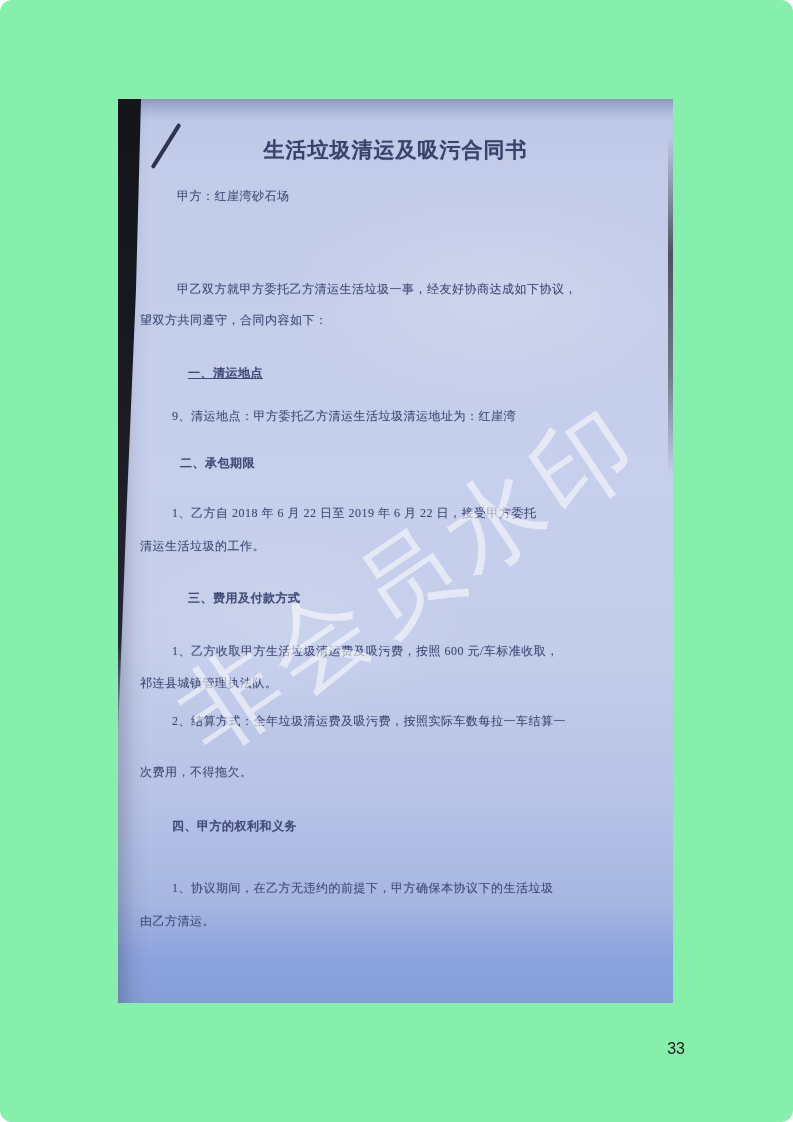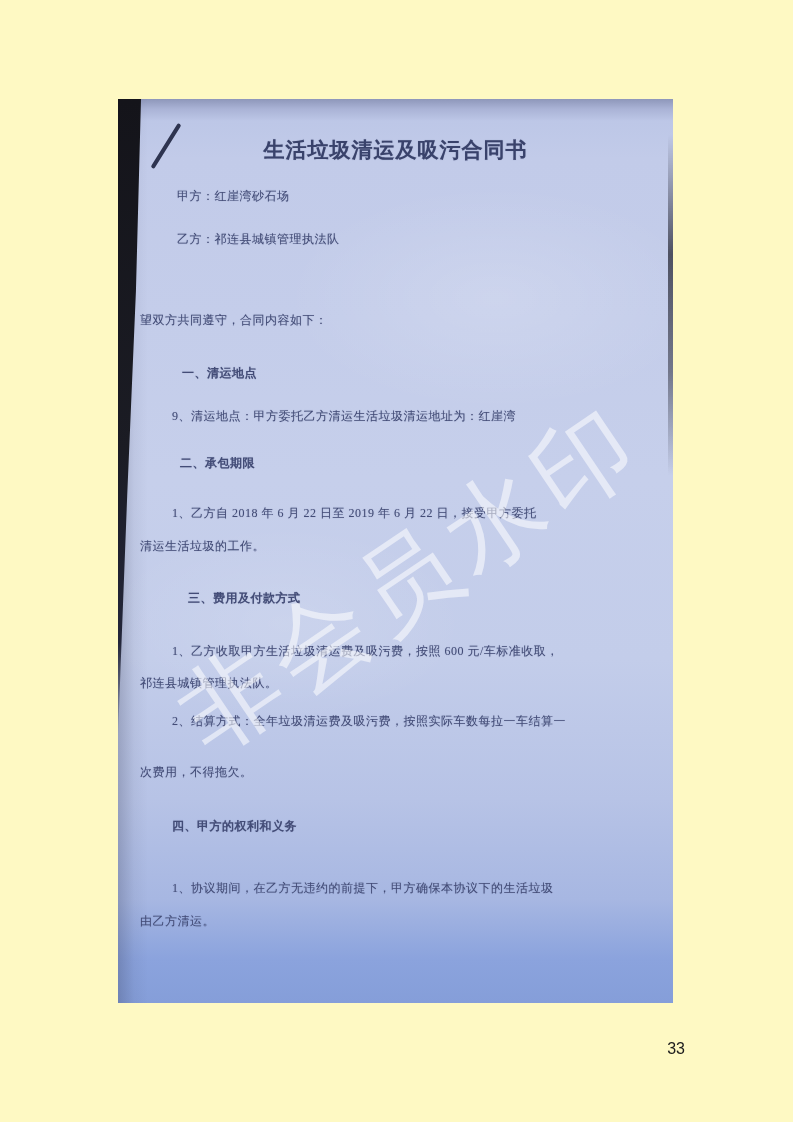--- a/index.html
+++ b/index.html
@@ -5,21 +5,22 @@
   html, body { margin: 0; padding: 0; }
   body {
     width: 793px; height: 1122px;
     background: #ffffff;
     font-family: "Liberation Serif", serif;
     position: relative;
     overflow: hidden;
   }
   .page {
     position: absolute; left: 0; top: 0; width: 793px; height: 1122px;
-    background: #fef9c3;
+    background: #86efac;
+    border-radius: 12px;
   }
   
   .photo {
     position: absolute; left: 118px; top: 99px; width: 555px; height: 904px;
     background:
       linear-gradient(180deg,
         #8e97ba 0px, #aab3d6 10px, #bdc7e7 22px,
         #c2cbe9 60px, #c6cfeb 380px, #c3cdea 560px,
         #b7c3e6 700px, #a7b7e2 800px, #8ba3dd 860px, #859ed9 904px);
     overflow: hidden;
@@ -95,26 +96,26 @@
   <div class="photo">
 
     <div class="photo-left-edge"></div>
     <div class="photo-right-edge"></div>
     <div class="pen-mark"></div>
 
     <div class="doc-title">生活垃圾清运及吸污合同书</div>
 
     <div class="doc-line" style="left:59px; top:87px;">甲方：红崖湾砂石场</div>
 
-    <div class="doc-line" style="left:59px; top:130px;">乙方：祁连县城镇管理执法队</div>
 
+    <div class="doc-line" style="left:59px; top:180px;">甲乙双方就甲方委托乙方清运生活垃圾一事，经友好协商达成如下协议，</div>
 
     <div class="doc-line" style="left:22px; top:211px;text-align:right;">望双方共同遵守，合同内容如下：</div>
 
-    <div class="doc-line heading" style="left:64px; top:264px;">一、清运地点</div>
+    <div class="doc-line heading" style="left:70px; top:264px;text-decoration:underline;">一、清运地点</div>
 
     <div class="doc-line" style="left:54px; top:307px;">9、清运地点：甲方委托乙方清运生活垃圾清运地址为：红崖湾</div>
 
     <div class="doc-line heading" style="left:62px; top:354px;">二、承包期限</div>
 
     <div class="doc-line" style="left:54px; top:404px;">1、乙方自 2018 年 6 月 22 日至 2019 年 6 月 22 日，接受甲方委托</div>
 
     <div class="doc-line" style="left:22px; top:437px;">清运生活垃圾的工作。</div>
 
     <div class="doc-line heading" style="left:62px; top:489px;margin-left:8px;">三、费用及付款方式</div>

